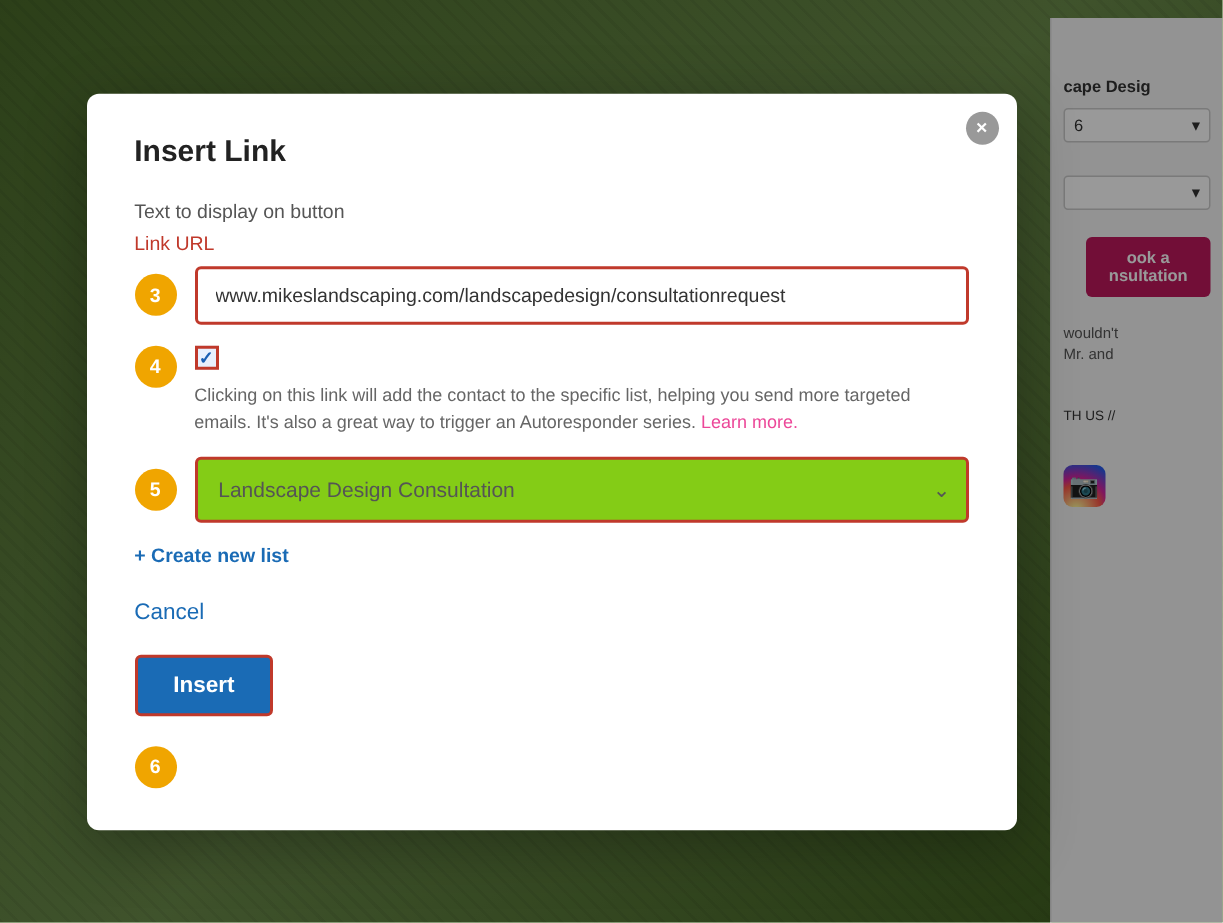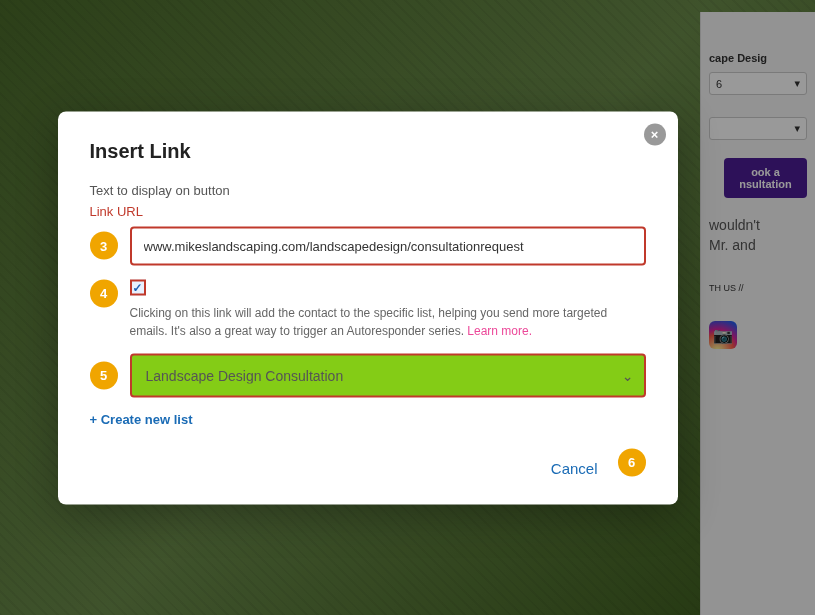--- a/index.html
+++ b/index.html
@@ -61,33 +61,33 @@
       border-radius: 3px;
       padding: 4px 6px;
       font-size: 11px;
       color: #333;
       display: flex;
       justify-content: space-between;
       align-items: center;
     }
 
     .green-button-preview {
-      background: #4c1d95;
+      background: #be185d;
       color: #fff;
       padding: 8px 7px;
       border-radius: 4px;
       font-size: 11px;
       font-weight: bold;
       text-align: center;
       margin-top: 10px;
       margin-left: 15px;
     }
 
     .right-panel-text {
-      font-size: 14px;
+      font-size: 10px;
       color: #555;
       margin-top: 10px;
       line-height: 1.4;
     }
 
     .instagram-icon {
       width: 28px;
       height: 28px;
       background: radial-gradient(circle at 30% 107%, #fdf497 0%, #fdf497 5%, #fd5949 45%,#d6249f 60%,#285AEB 90%);
       border-radius: 6px;
@@ -293,24 +293,25 @@
       color: #1a6bb5;
       font-size: 13px;
       font-weight: 600;
       margin-top: 10px;
       cursor: pointer;
       text-decoration: none;
     }
 
     .modal-footer {
       display: flex;
-      align-items: flex-end;
+      align-items: flex-start;
       justify-content: flex-end;
       gap: 20px;
       margin-top: 22px;
+      flex-direction: column;
     }
 
     .cancel-btn {
       font-size: 15px;
       color: #1a6bb5;
       background: none;
       border: none;
       cursor: pointer;
       font-weight: 500;
     }
@@ -406,16 +407,17 @@
       <span class="dropdown-arrow">⌄</span>
     </div>
   </div>
 
   
   <a class="create-list-link" href="#">+ Create new list</a>
 
   
   <div class="modal-footer">
     <button class="cancel-btn">Cancel</button>
+    <button class="insert-btn">Insert</button>
     <div class="step-badge-6">6</div>
   </div>
 
 </div>
 
 </body></html>

